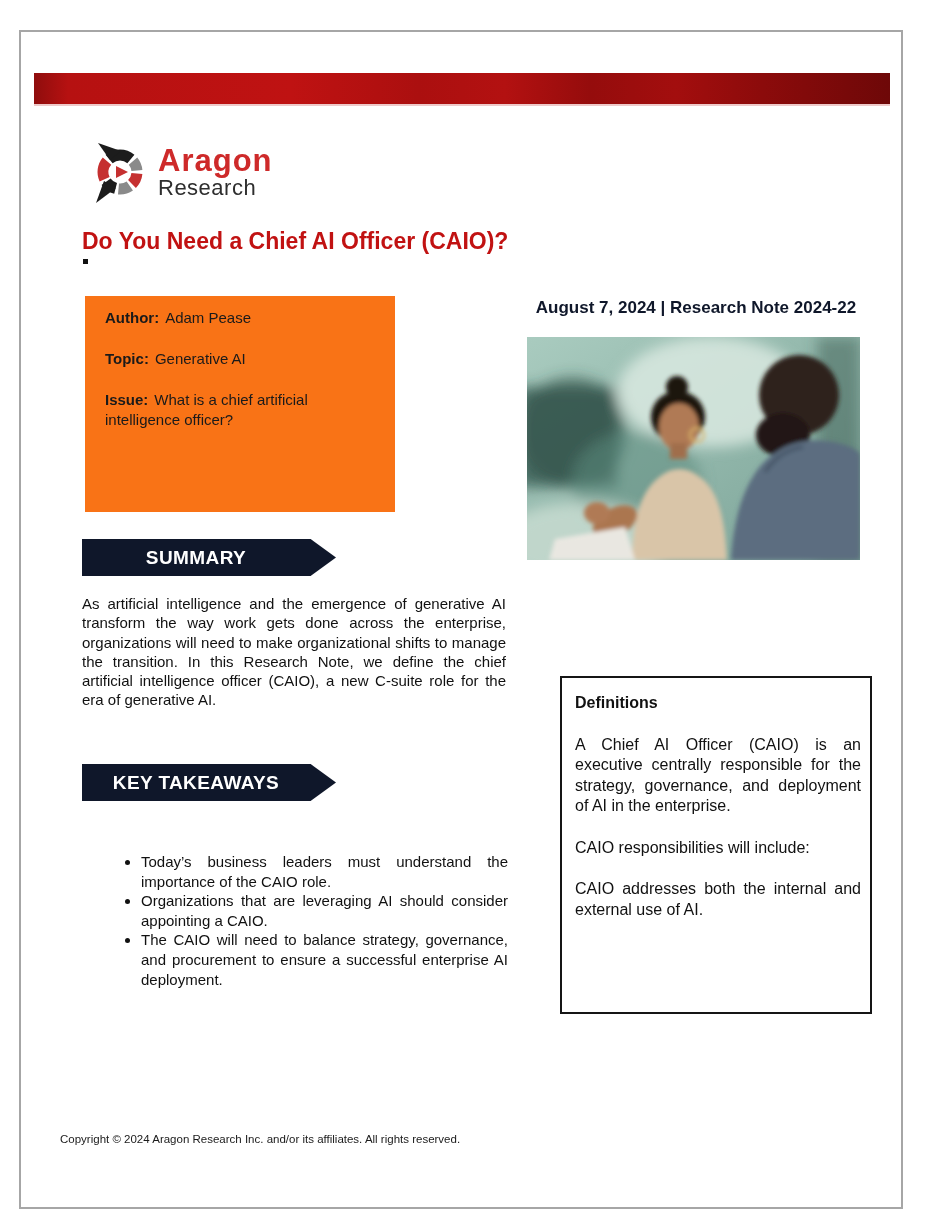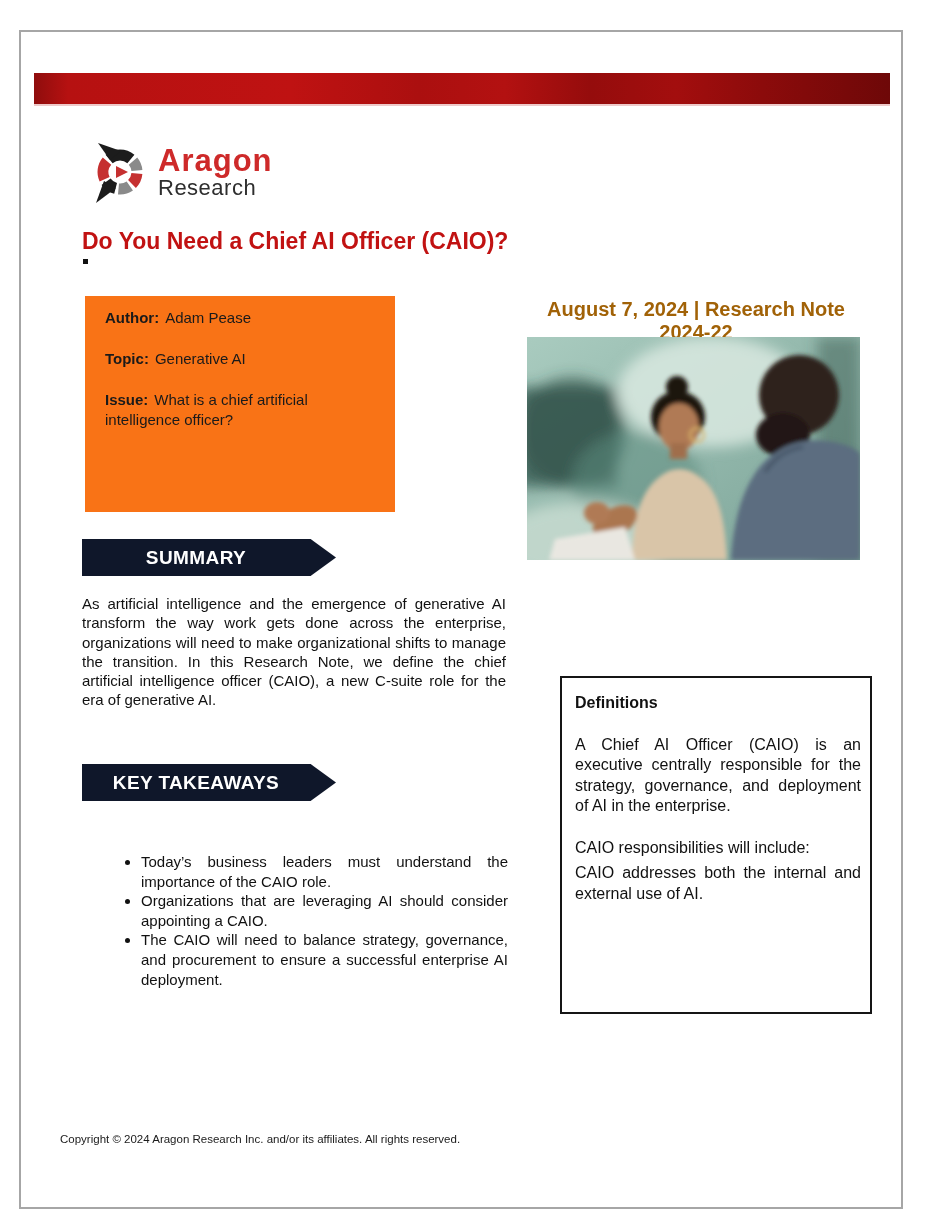--- a/index.html
+++ b/index.html
@@ -30,21 +30,21 @@
   .stray-bullet { position:absolute; left:83px; top:259px; width:5px; height:5px; background:#111; }
   .meta-box {
     position:absolute; left:85px; top:296px; width:310px; height:216px;
     background:#f97316; padding:12px 20px; font-size:15px; line-height:20px;
   }
   .meta-row { margin-bottom:21px; }
   .meta-label { font-weight:bold; }
   .meta-value { margin-left:6px; }
   .date-line {
     position:absolute; left:528px; top:298px; width:336px;
-    font-size:20px; font-weight:bold; text-align:center; color:#a16207;
+    font-size:17px; font-weight:bold; text-align:center; color:#0f172a;
   }
   .photo { position:absolute; left:527px; top:337px; width:333px; height:223px; overflow:hidden; }
   .arrow-banner {
     position:absolute; left:82px; width:254px; height:37px;
     background:#0f172a;
     clip-path:polygon(0 0, 90% 0, 100% 50%, 90% 100%, 0 100%);
     display:flex; align-items:center; justify-content:center;
     padding-right:26px;
     color:#fff; font-size:19px; font-weight:bold; letter-spacing:0.4px;
   }
@@ -62,21 +62,21 @@
   .takeaways-list li { text-align:justify; }
   .definitions-box {
     position:absolute; left:560px; top:676px; width:312px; height:338px;
     border:2px solid #151515; padding:15px 9px 0 13px;
     font-size:16px; line-height:20.5px; color:#111;
   }
   .def-heading { font-weight:bold; margin-bottom:21px; }
   .def-intro { text-align:justify; margin-bottom:21px; }
   .def-resp-list { list-style:decimal; margin:0; padding-left:47px; }
   .def-resp-list li { text-align:justify; padding-left:2px; }
-  .def-outro { margin-top:5px; text-align:justify; }
+  .def-outro { margin-top:21px; text-align:justify; }
   .footer {
     position:absolute; left:60px; top:1133px;
     font-size:11.5px; color:#1a1a1a;
   }
 </style>
 </head>
 <body>
 
 <div class="page-border"></div>
 

